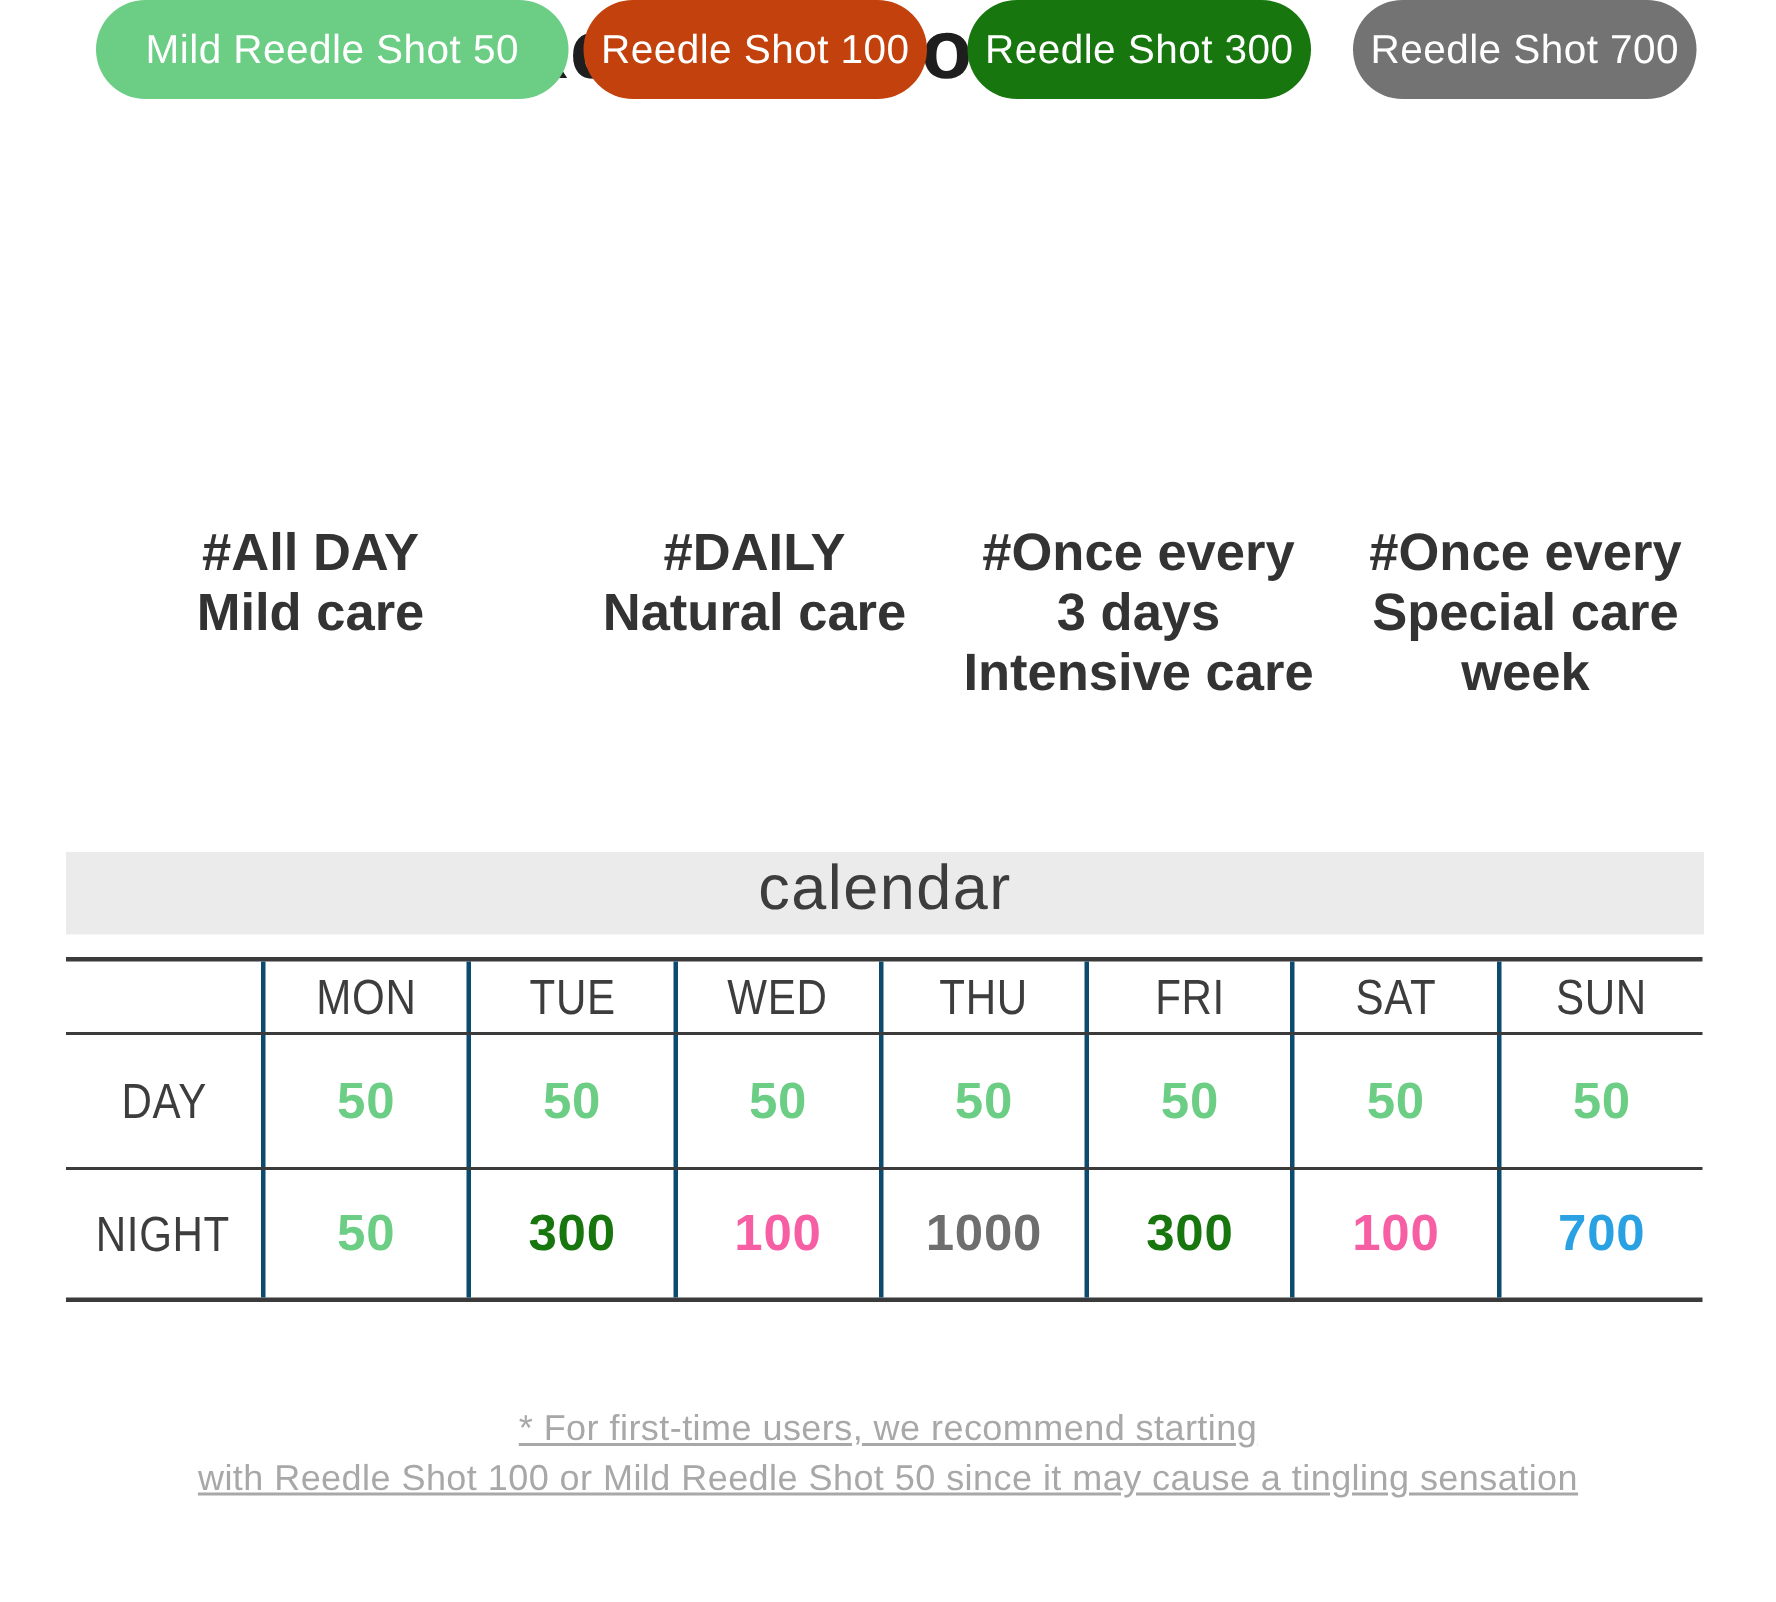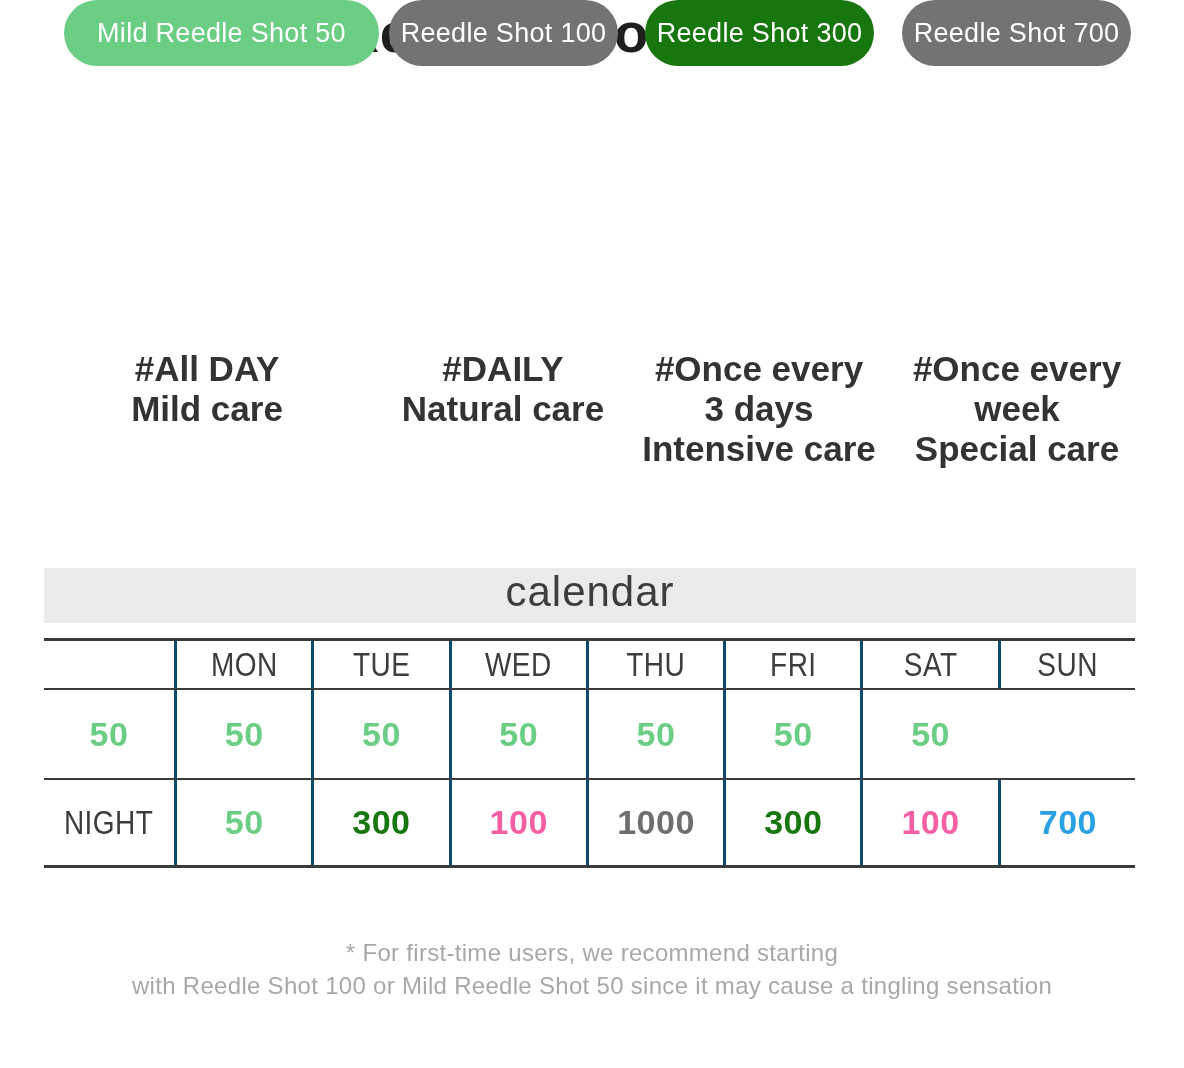--- a/index.html
+++ b/index.html
@@ -80,33 +80,34 @@
     font-size:33px; color:#3d3d3d; letter-spacing:0.5px;
   }
   .num { font-size:34px; font-weight:bold; letter-spacing:0.5px; }
 
   
   .footnote {
     position:absolute; left:0; top:936px; width:1184px;
     text-align:center;
     font-size:24px; color:#a8a8a8; line-height:33px;
     letter-spacing:0.3px;
+    text-decoration:underline;
   }
 </style>
 </head>
 <body>
 
 <div class="canvas">
 
   <div class="title">Reedle Shot Guide</div>
 
   <div class="pill pill-1" style="background: rgb(108, 205, 133);">
     <span>Mild Reedle Shot 50</span>
   </div>
-  <div class="pill pill-2" style="background: #737373;">
+  <div class="pill pill-2" style="background: #c2410c;">
     <span>Reedle Shot 100</span>
   </div>
   <div class="pill pill-3" style="background: rgb(23, 118, 13);">
     <span>Reedle Shot 300</span>
   </div>
   <div class="pill pill-4" style="background: #737373;">
     <span>Reedle Shot 700</span>
   </div>
 
   <div class="desc desc-1">
@@ -119,22 +120,22 @@
     <div>Natural care</div>
     <div></div>
   </div>
   <div class="desc desc-3">
     <div>#Once every</div>
     <div>3 days</div>
     <div>Intensive care</div>
   </div>
   <div class="desc desc-4">
     <div>#Once every</div>
+    <div>Special care</div>
     <div>week</div>
-    <div>Special care</div>
   </div>
 
   <div class="cal-bar">
     <span>calendar</span>
   </div>
 
   <div class="cal-table">
 
     <div class="trow trow-head">
       <div class="tcell"></div>
@@ -155,20 +156,23 @@
         </div>
       <div class="tcell">
           <span class="cond">SAT</span>
         </div>
       <div class="tcell">
           <span class="cond">SUN</span>
         </div>
     </div>
 
     <div class="trow trow-day">
+      <div class="tcell">
+          <span class="cond">DAY</span>
+        </div>
       <div class="tcell">
           <span class="num" style="color: rgb(108, 205, 133);">50</span>
         </div>
       <div class="tcell">
           <span class="num" style="color: rgb(108, 205, 133);">50</span>
         </div>
       <div class="tcell">
           <span class="num" style="color: rgb(108, 205, 133);">50</span>
         </div>
       <div class="tcell">

